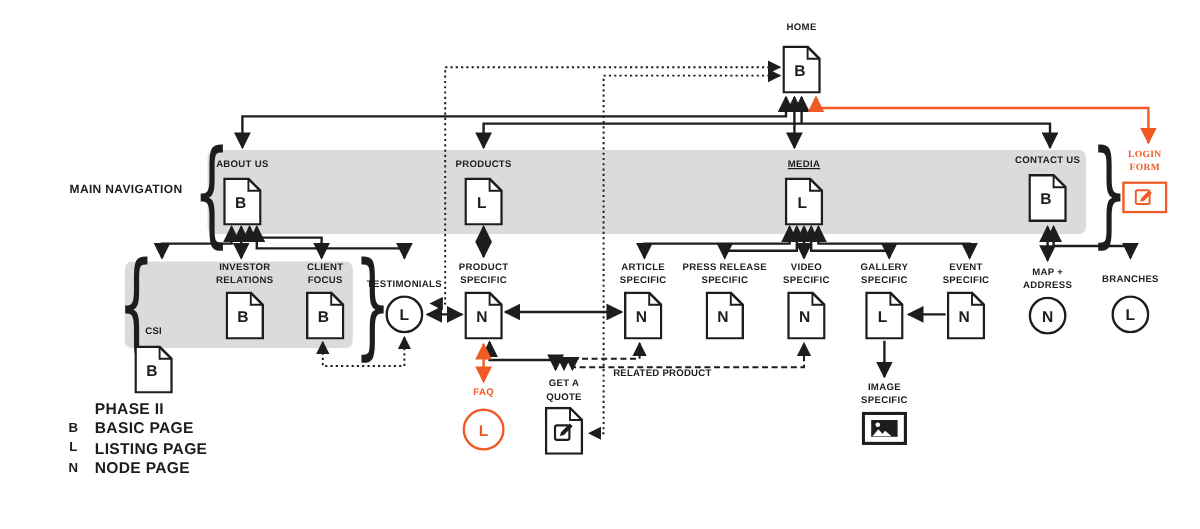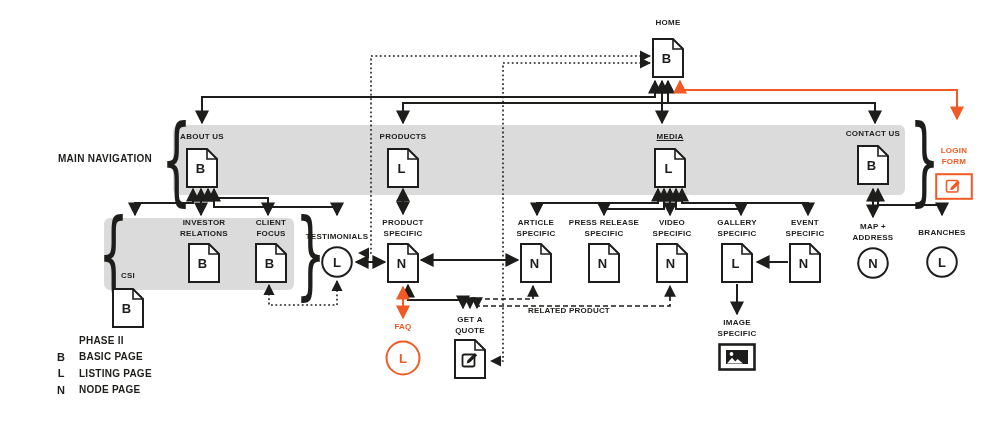--- a/index.html
+++ b/index.html
@@ -26,21 +26,21 @@
   .ifill{fill:#1d1d1b;}
   .iwhite{fill:#fff;}
   .sectionlabel{position:absolute;font-size:10px;font-weight:700;letter-spacing:.3px;z-index:3;}
   .brace{position:absolute;font-family:"DejaVu Sans",sans-serif;font-size:96px;line-height:100px;
          height:100px;color:#1d1d1b;transform:scaleX(.5);z-index:3;}
   .floatlabel{position:absolute;font-size:8px;font-weight:700;letter-spacing:.2px;z-index:3;}
   #legend{position:absolute;left:52px;top:332px;z-index:3;}
   .lrow{display:flex;align-items:center;height:16.5px;}
   .lsym{width:18px;text-align:center;font-size:11px;font-weight:700;}
   .ldot{width:13px;height:13px;border-radius:50%;background:#f15a24;margin:0 auto;}
-  .llab{font-size:10px;font-weight:700;letter-spacing:.25px;margin-left:9px;}
+  .llab{font-size:13px;font-weight:700;letter-spacing:.25px;margin-left:9px;}
 </style>
 </head>
 <body>
 
 <div id="stage">
 
   <div class="band" style="left:173px;top:125px;width:732px;height:70px;"></div>
   <div class="band" style="left:104px;top:218px;width:190px;height:72px;"></div>
 
   <div class="sectionlabel" style="left:55px;top:153px;width:100px;text-align:center;">MAIN NAVIGATION</div>
@@ -149,21 +149,21 @@
     <div class="nlabel">CONTACT US</div>
     <div class="icwrap" style="margin-top:6px;">
         <svg width="32" height="40" viewBox="0 0 32 40">
           <path class="pbody" d="M1,1 H21 L31,11 V39 H1 Z"></path>
           <path class="pfold" d="M21,1 V11 H31"></path>
           <text class="ptext" x="14.5" y="25" text-anchor="middle">B</text>
         </svg>
       </div>
   </div>
 
-  <div class="node" style="left:916px;top:145px;width:76px;">
+  <div class="node" style="left:916px;top:123px;width:76px;font-family:Liberation Serif, serif;">
     <div class="nlabel orange">LOGIN</div>
     <div class="nlabel orange">FORM</div>
     <div class="icwrap" style="margin-top:6px;">
         <svg width="38" height="27" viewBox="0 0 38 27">
           <rect class="lbox" x="1.2" y="1.2" width="35.6" height="24.6"></rect>
           <rect class="lframe" x="11.5" y="7.5" width="11.5" height="11.5" rx="1.5"></rect>
           <path class="lpen" d="M15.2,17.2 l0.8,-3 6.6,-6.6 2.3,2.3 -6.6,6.6 -3.1,0.7 z"></path>
         </svg>
       </div>
   </div>
@@ -327,21 +327,21 @@
     <div class="icwrap" style="margin-top:4px;">
         <svg width="38" height="28" viewBox="0 0 38 28">
           <rect class="iout" x="1.5" y="1.5" width="35" height="25"></rect>
           <rect class="ifill" x="8" y="7" width="22" height="14"></rect>
           <circle class="iwhite" cx="13.5" cy="11" r="1.9"></circle>
           <path class="iwhite" d="M9,20.6 L14,14.8 L17.3,18.4 L19.6,16 L25,20.6 Z"></path>
         </svg>
       </div>
   </div>
 
-  <div class="floatlabel" style="left:528px;top:306px;width:90px;">RELATED PRODUCT</div>
+  <div class="floatlabel" style="left:511px;top:306px;width:90px;">RELATED PRODUCT</div>
 
   <div id="legend">
     <div class="lrow">
       <span class="lsym"><span class="ldot"></span></span>
       <span class="llab">PHASE II</span>
     </div>
     <div class="lrow">
       <span class="lsym">B</span>
       <span class="llab">BASIC PAGE</span>
     </div>

